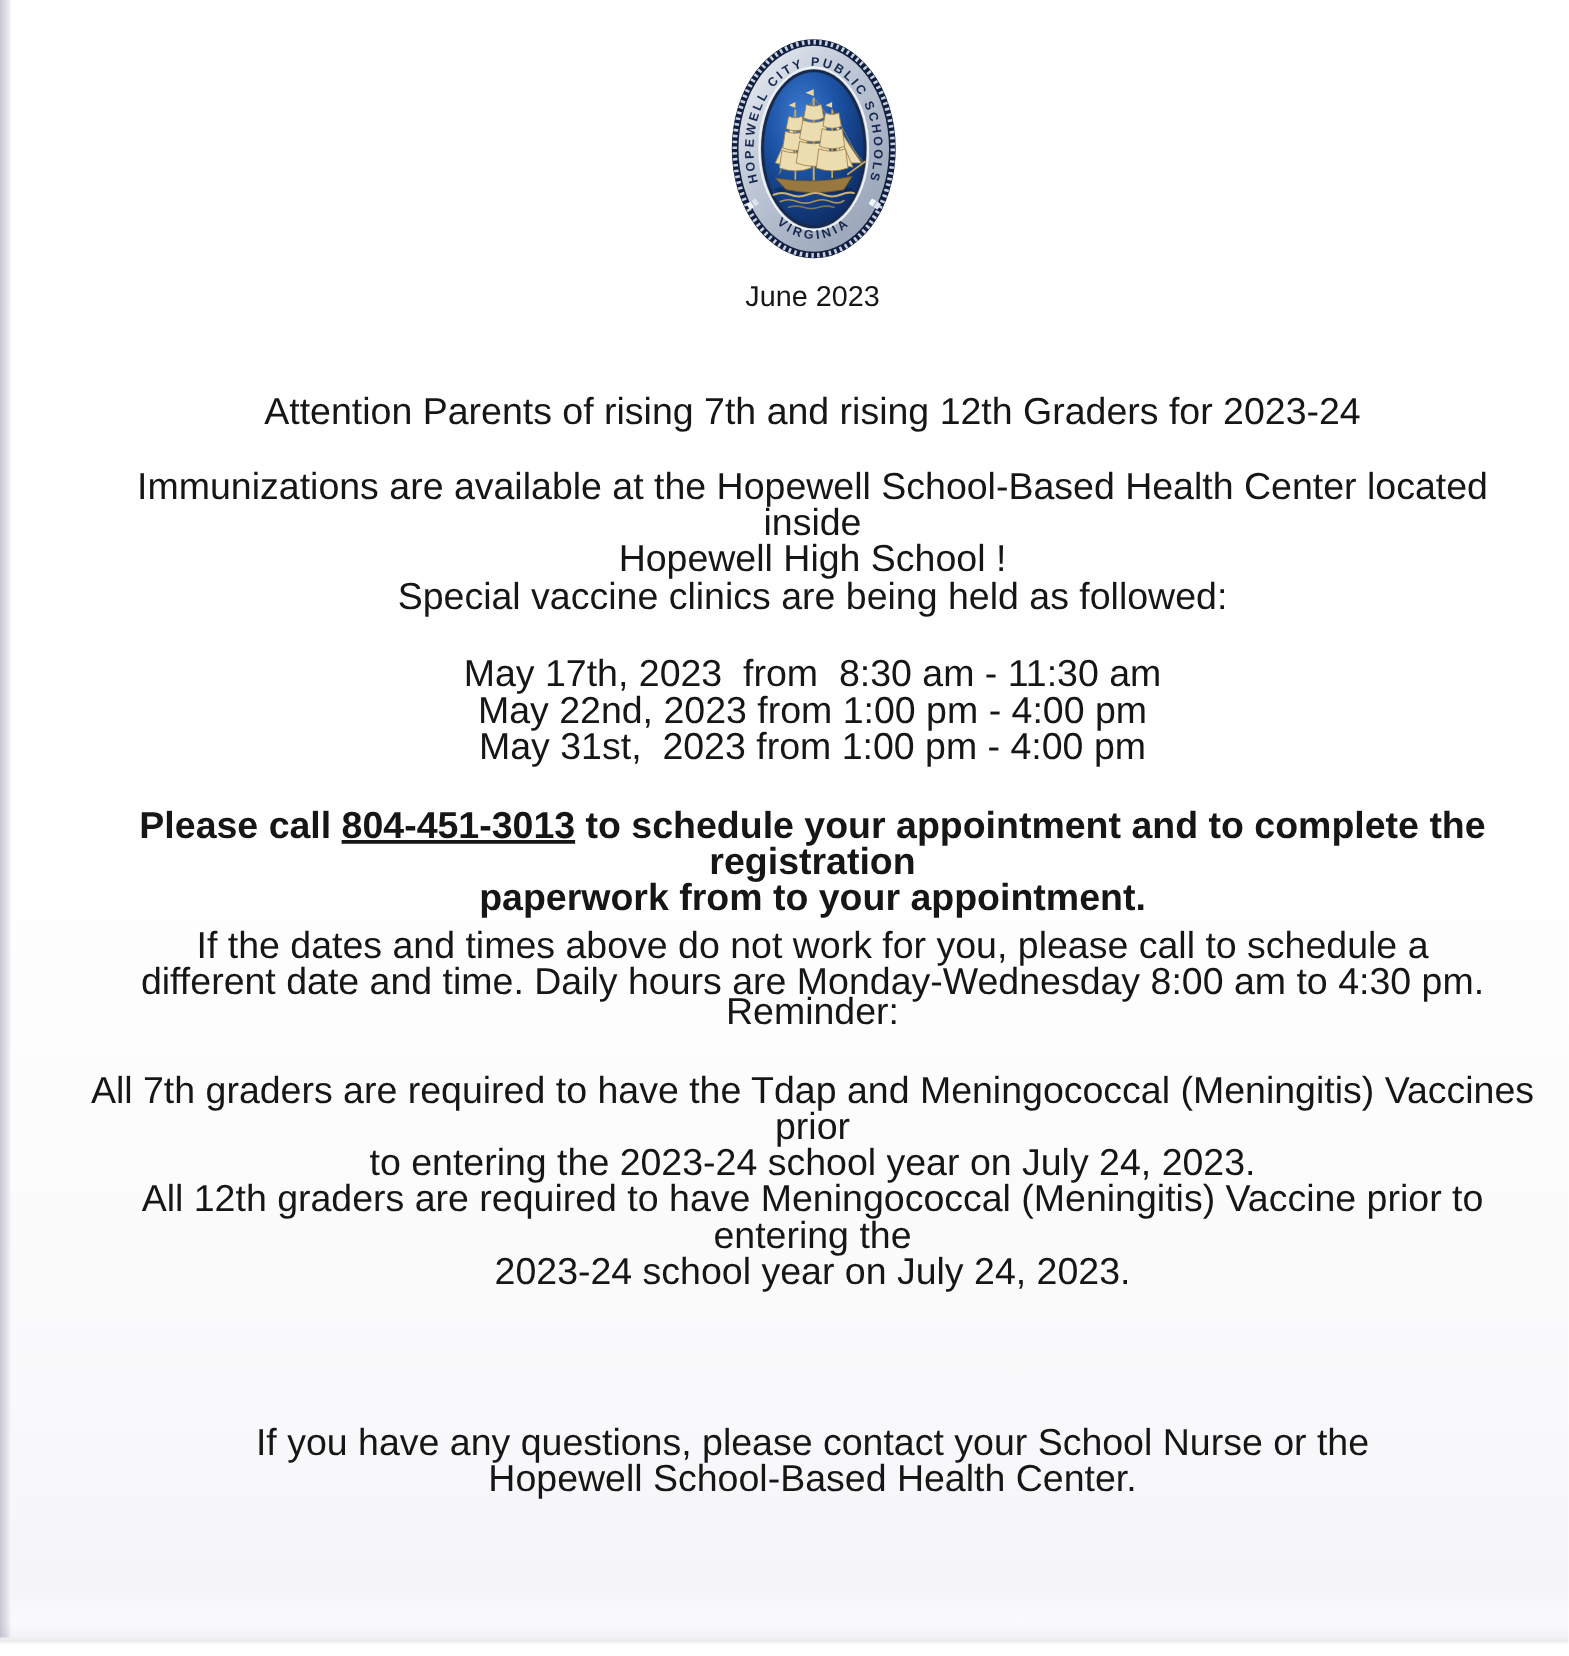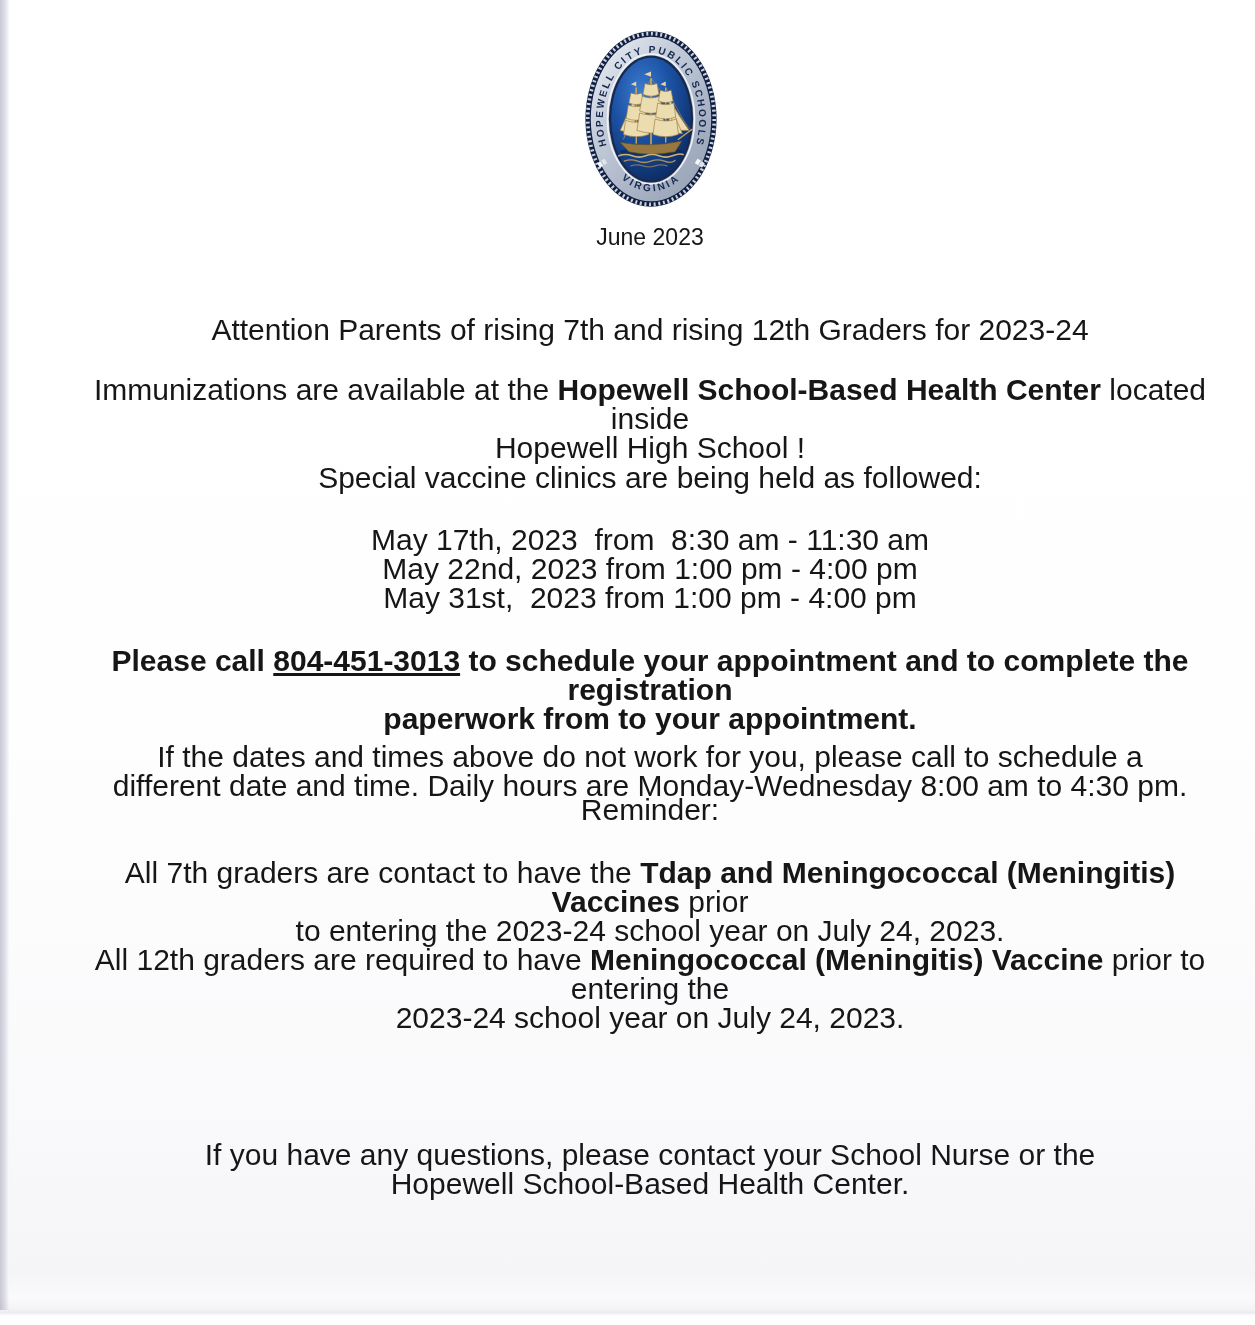--- a/index.html
+++ b/index.html
@@ -29,21 +29,21 @@
   .t-attention{top:315px;}
   .t-immun{top:375px;}
   .t-special{top:463px;}
   .t-dates{top:525px;font-weight:normal;}
   .t-call{top:646px;font-weight:bold;}
   .t-alt{top:742px;}
   .t-reminder{top:795px;}
   .t-g7{top:858px;}
   .t-g12{top:945px;}
   .t-q{top:1128px;margin-top:12px;}
-  b{font-weight:bold;}
+  b{font-weight:normal;}
   .underline{text-decoration:underline;}
   svg text{font-family:"Liberation Sans","DejaVu Sans",sans-serif;}
 </style>
 </head>
 <body>
 
 <div class="canvas">
   <div class="edge-left"></div>
 
   <div class="logo">
@@ -172,21 +172,21 @@
   </div>
 
   <div class="p t-alt">
     <div class="ln">If the dates and times above do not work for you, please call to schedule a</div>
     <div class="ln">different date and time. Daily hours are Monday-Wednesday 8:00 am to 4:30 pm.</div>
   </div>
 
   <div class="p t-reminder ln">Reminder:</div>
 
   <div class="p t-g7">
-    <div class="ln"><span>All 7th graders are contact to have the </span><b>Tdap and Meningococcal (Meningitis) Vaccines</b><span> prior</span></div>
+    <div class="ln"><span>All 7th graders are required to have the </span><b>Tdap and Meningococcal (Meningitis) Vaccines</b><span> prior</span></div>
     <div class="ln">to entering the 2023-24 school year on July 24, 2023.</div>
   </div>
 
   <div class="p t-g12">
     <div class="ln"><span>All 12th graders are required to have </span><b>Meningococcal (Meningitis) Vaccine</b><span> prior to entering the</span></div>
     <div class="ln">2023-24 school year on July 24, 2023.</div>
   </div>
 
   <div class="p t-q">
     <div class="ln">If you have any questions, please contact your School Nurse or the</div>

